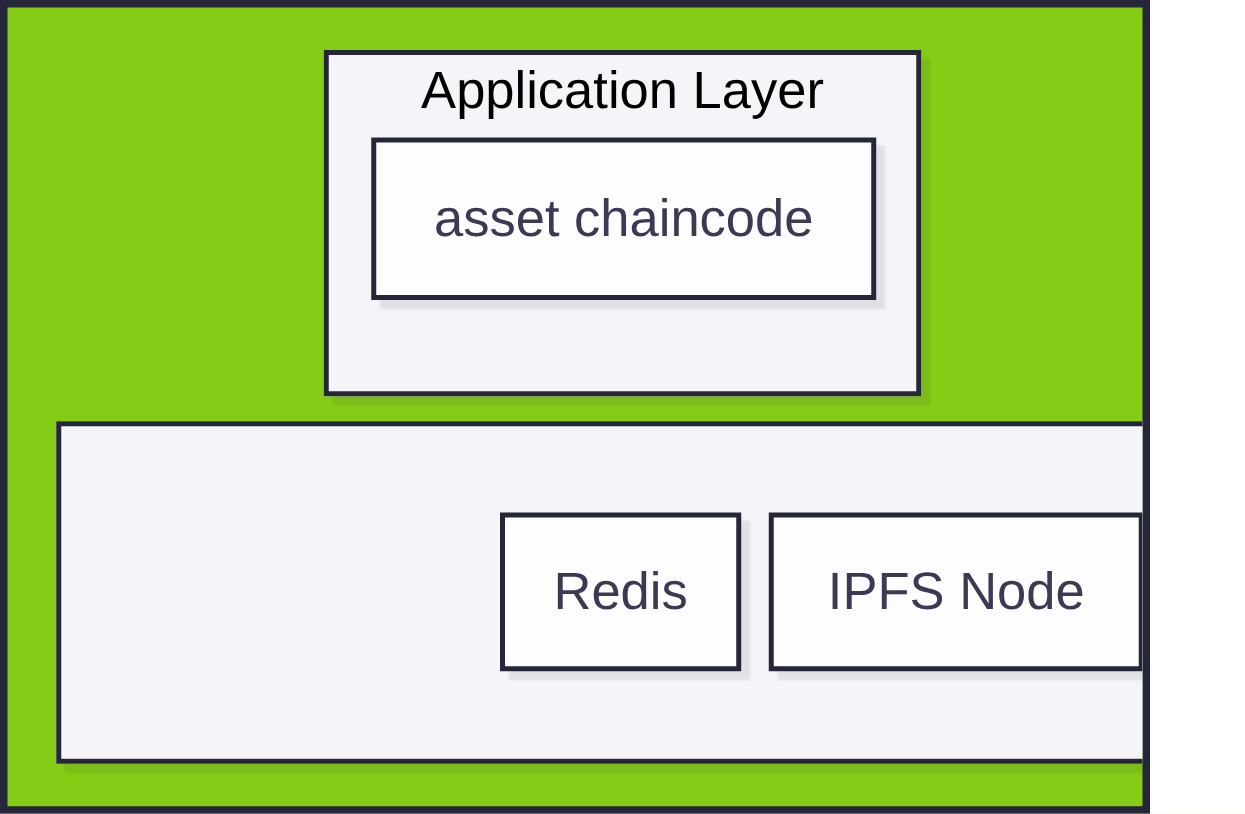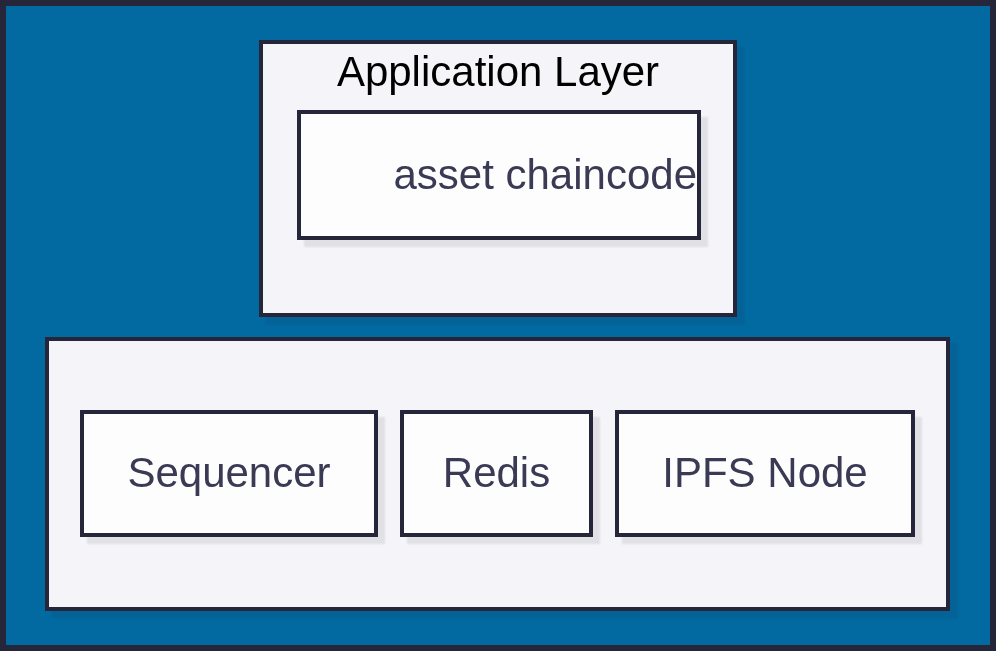--- a/index.html
+++ b/index.html
@@ -5,23 +5,23 @@
   html, body {
     margin: 0;
     padding: 0;
     background: #ffffff;
     font-family: "Liberation Sans", sans-serif;
   }
   * { box-sizing: border-box; }
 
   .canvas {
     position: relative;
-    width: 996px;
+    width: 920px;
     height: 651px;
-    background: #0369a1;
+    background: #84cc16;
     border: 6px solid #26263b;
     overflow: hidden;
     padding-left: 37px;
   }
 
   .group {
     position: absolute;
     background: #f5f5f9;
     border: 4px solid #26263b;
     box-shadow: 7px 7px 2px rgba(38, 38, 59, 0.09);
@@ -60,41 +60,38 @@
     justify-content: center;
   }
   .node-label {
     font-size: 42px;
     line-height: 1.1;
     color: #3a3a54;
     white-space: nowrap;
   }
 
   
-  .node-asset     { left: 34px;  top: 66px; width: 404px; height: 130px; justify-content: flex-end; }
+  .node-asset     { left: 34px;  top: 66px; width: 404px; height: 130px; }
   .node-sequencer { left: 31px;  top: 69px; width: 298px; height: 127px; }
   .node-redis     { left: 351px; top: 69px; width: 193px; height: 127px; text-align: right; }
   .node-ipfs      { left: 566px; top: 69px; width: 300px; height: 127px; justify-content: center; }
 </style>
 </head>
 <body>
 
 <div class="canvas">
 
   <div class="group group-app">
     <span class="group-title">Application Layer</span>
     <div class="node node-asset">
       <span class="node-label">asset chaincode</span>
     </div>
   </div>
 
   <div class="group group-l2">
-    <div class="node node-sequencer">
-      <span class="node-label">Sequencer</span>
-    </div>
     <div class="node node-redis">
       <span class="node-label">Redis</span>
     </div>
     <div class="node node-ipfs">
       <span class="node-label">IPFS Node</span>
     </div>
   </div>
 
 </div>
 

